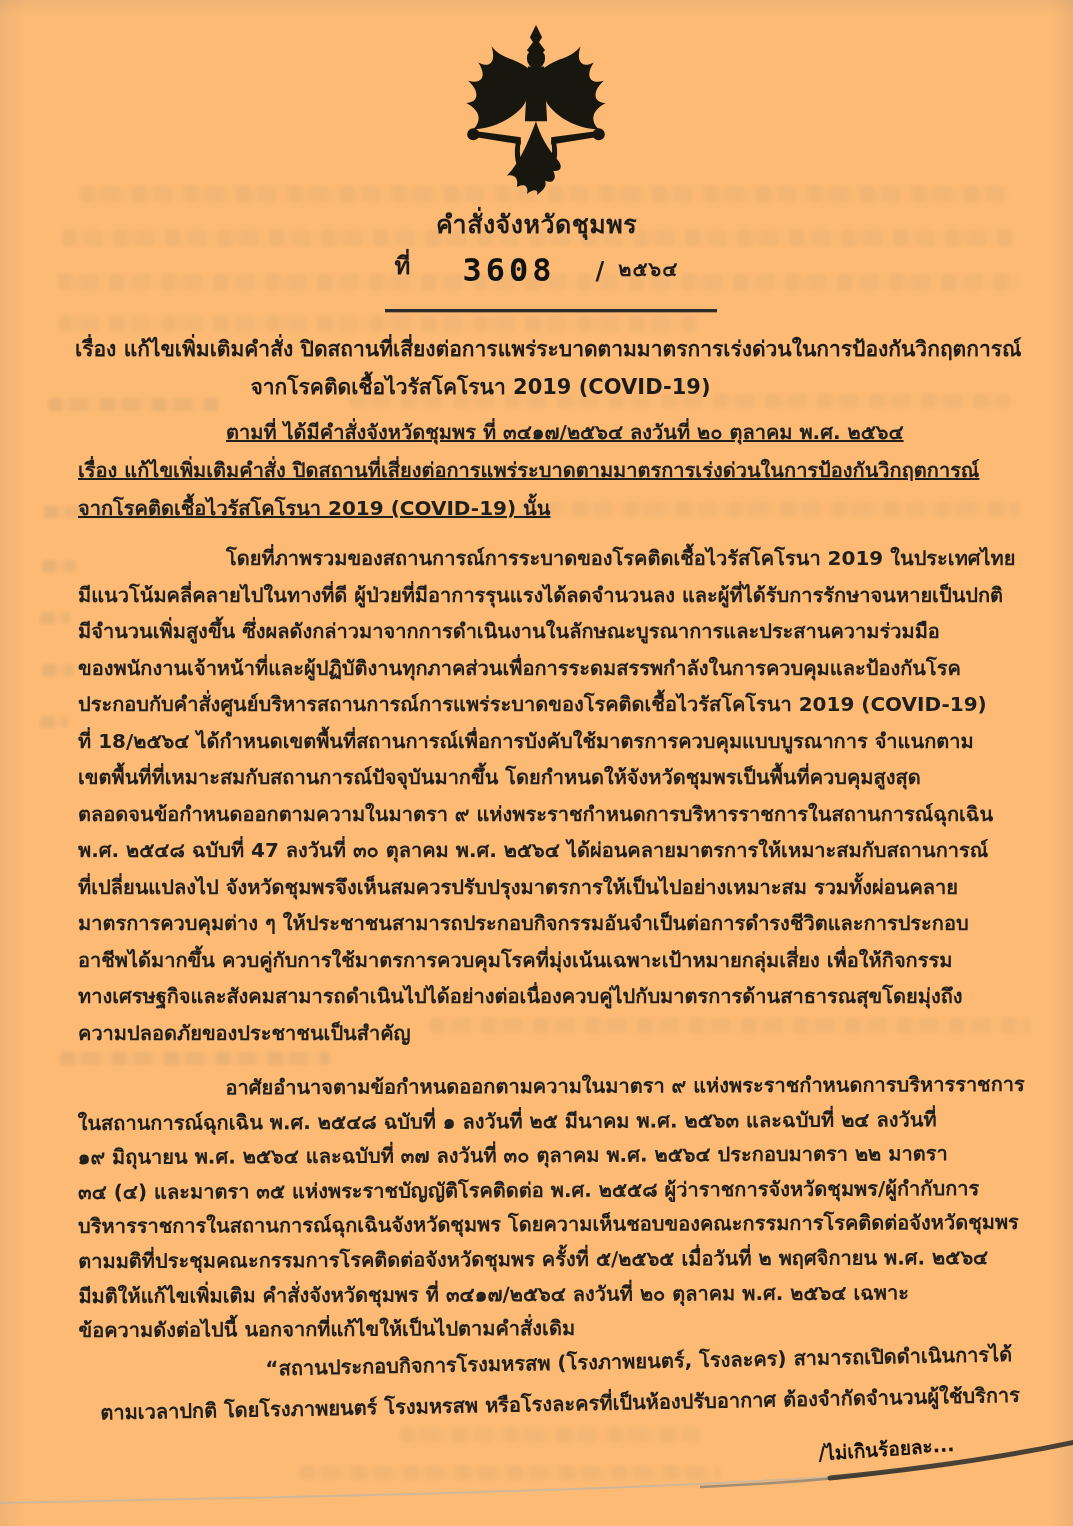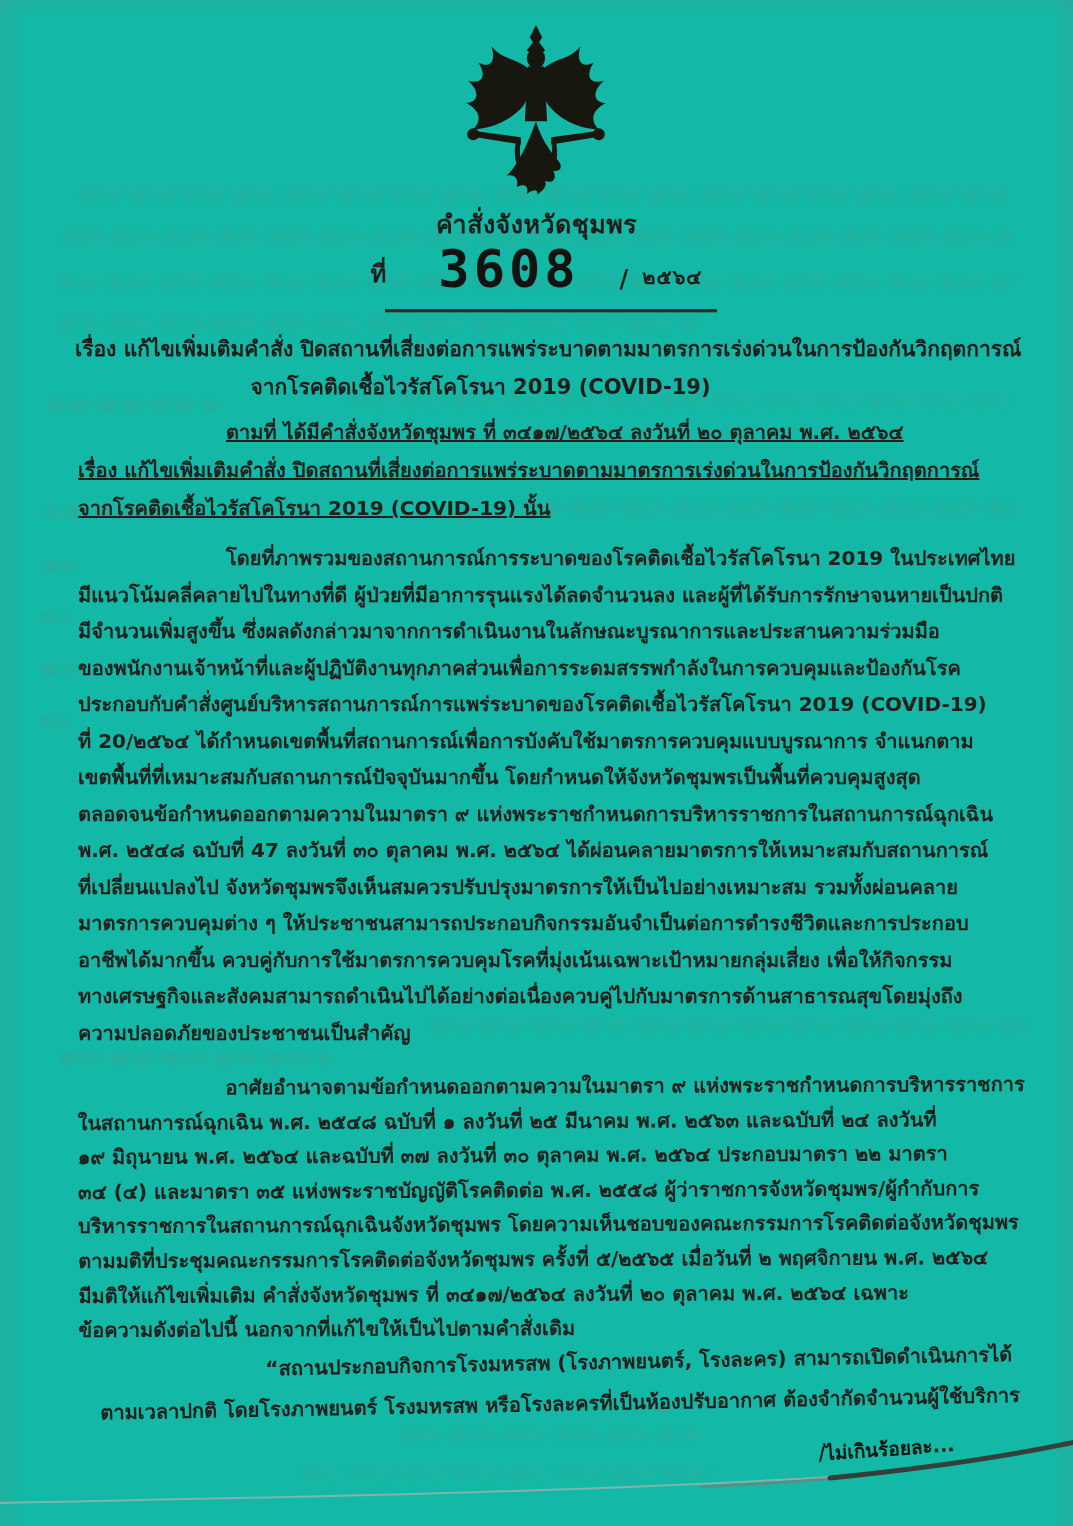--- a/index.html
+++ b/index.html
@@ -8,21 +8,21 @@
     background:#9a9a96;
   }
   #scan-page{
     position:relative;
     width:1073px;height:1526px;
     margin:0 auto;
     overflow:hidden;
     background:
       radial-gradient(ellipse 1400px 900px at 50% 45%, rgba(255,255,255,.55), rgba(255,255,255,0) 70%),
       linear-gradient(180deg,#ececе8 0,#f4f3f0 40px,#f6f5f2 300px,#f5f4f0 1200px,#f1f0ec 1526px);
-    background-color:#14b8a6;
+    background-color:#fdba74;
     color:#1d1c1a;
   }
   
   #scan-page::before{
     content:"";position:absolute;inset:0;pointer-events:none;
     background:
       linear-gradient(90deg,rgba(120,118,112,.10) 0,rgba(120,118,112,0) 26px),
       linear-gradient(270deg,rgba(120,118,112,.12) 0,rgba(120,118,112,0) 22px),
       linear-gradient(180deg,rgba(120,118,112,.10) 0,rgba(120,118,112,0) 16px);
   }
@@ -30,21 +30,21 @@
   .abs{position:absolute;}
 
   
   #garuda{left:460px;top:24px;width:152px;height:172px;}
   #org-title{left:0;top:204px;width:1073px;text-align:center;
     font-size:25px;font-weight:700;letter-spacing:.5px;}
   #doc-number-row{left:0;top:246px;width:1073px;display:flex;
     justify-content:center;align-items:flex-end;gap:0;}
   #doc-number-row .no-prefix{font-size:24px;font-weight:700;margin-right:52px;}
   #doc-number-row .no-stamp{font-family:"DejaVu Sans Mono","Liberation Mono",monospace;
-    font-size:52px;font-weight:700;letter-spacing:4px;line-height:.9;color:#121210;}
+    font-size:32px;font-weight:700;letter-spacing:4px;line-height:.9;color:#121210;}
   #doc-number-row .no-slash{font-size:24px;font-weight:700;margin:0 14px 0 40px;}
   #doc-number-row .no-year{font-size:20px;font-weight:700;letter-spacing:1px;text-align:center;}
   #header-rule{left:385px;top:309px;width:332px;height:3px;background:#2e2d2b;
     box-shadow:0 1px 0 rgba(46,45,43,.35);}
 
   
   #subject-line1{left:75px;top:332px;width:945px;font-size:21px;font-weight:600;white-space:nowrap;}
   #subject-line2{left:0;top:370px;width:961px;text-align:center;font-size:21px;font-weight:600;}
 
   
@@ -141,21 +141,21 @@
       <div class="line">ตามที่ ได้มีคำสั่งจังหวัดชุมพร ที่ ๓๔๑๗/๒๕๖๔ ลงวันที่ ๒๐ ตุลาคม พ.ศ. ๒๕๖๔</div>
       <div class="line">เรื่อง แก้ไขเพิ่มเติมคำสั่ง ปิดสถานที่เสี่ยงต่อการแพร่ระบาดตามมาตรการเร่งด่วนในการป้องกันวิกฤตการณ์</div>
       <div class="line">จากโรคติดเชื้อไวรัสโคโรนา 2019 (COVID-19) นั้น</div>
     </div>
   <div id="para-situation" class="abs para indent-first">
       <div class="line">โดยที่ภาพรวมของสถานการณ์การระบาดของโรคติดเชื้อไวรัสโคโรนา 2019 ในประเทศไทย</div>
       <div class="line">มีแนวโน้มคลี่คลายไปในทางที่ดี ผู้ป่วยที่มีอาการรุนแรงได้ลดจำนวนลง และผู้ที่ได้รับการรักษาจนหายเป็นปกติ</div>
       <div class="line">มีจำนวนเพิ่มสูงขึ้น ซึ่งผลดังกล่าวมาจากการดำเนินงานในลักษณะบูรณาการและประสานความร่วมมือ</div>
       <div class="line">ของพนักงานเจ้าหน้าที่และผู้ปฏิบัติงานทุกภาคส่วนเพื่อการระดมสรรพกำลังในการควบคุมและป้องกันโรค</div>
       <div class="line">ประกอบกับคำสั่งศูนย์บริหารสถานการณ์การแพร่ระบาดของโรคติดเชื้อไวรัสโคโรนา 2019 (COVID-19)</div>
-      <div class="line">ที่ 20/๒๕๖๔ ได้กำหนดเขตพื้นที่สถานการณ์เพื่อการบังคับใช้มาตรการควบคุมแบบบูรณาการ จำแนกตาม</div>
+      <div class="line">ที่ 18/๒๕๖๔ ได้กำหนดเขตพื้นที่สถานการณ์เพื่อการบังคับใช้มาตรการควบคุมแบบบูรณาการ จำแนกตาม</div>
       <div class="line">เขตพื้นที่ที่เหมาะสมกับสถานการณ์ปัจจุบันมากขึ้น โดยกำหนดให้จังหวัดชุมพรเป็นพื้นที่ควบคุมสูงสุด</div>
       <div class="line">ตลอดจนข้อกำหนดออกตามความในมาตรา ๙ แห่งพระราชกำหนดการบริหารราชการในสถานการณ์ฉุกเฉิน</div>
       <div class="line">พ.ศ. ๒๕๔๘ ฉบับที่ 47 ลงวันที่ ๓๐ ตุลาคม พ.ศ. ๒๕๖๔ ได้ผ่อนคลายมาตรการให้เหมาะสมกับสถานการณ์</div>
       <div class="line">ที่เปลี่ยนแปลงไป จังหวัดชุมพรจึงเห็นสมควรปรับปรุงมาตรการให้เป็นไปอย่างเหมาะสม รวมทั้งผ่อนคลาย</div>
       <div class="line">มาตรการควบคุมต่าง ๆ ให้ประชาชนสามารถประกอบกิจกรรมอันจำเป็นต่อการดำรงชีวิตและการประกอบ</div>
       <div class="line">อาชีพได้มากขึ้น ควบคู่กับการใช้มาตรการควบคุมโรคที่มุ่งเน้นเฉพาะเป้าหมายกลุ่มเสี่ยง เพื่อให้กิจกรรม</div>
       <div class="line">ทางเศรษฐกิจและสังคมสามารถดำเนินไปได้อย่างต่อเนื่องควบคู่ไปกับมาตรการด้านสาธารณสุขโดยมุ่งถึง</div>
       <div class="line">ความปลอดภัยของประชาชนเป็นสำคัญ</div>
     </div>
   <div id="para-authority" class="abs para indent-first">

